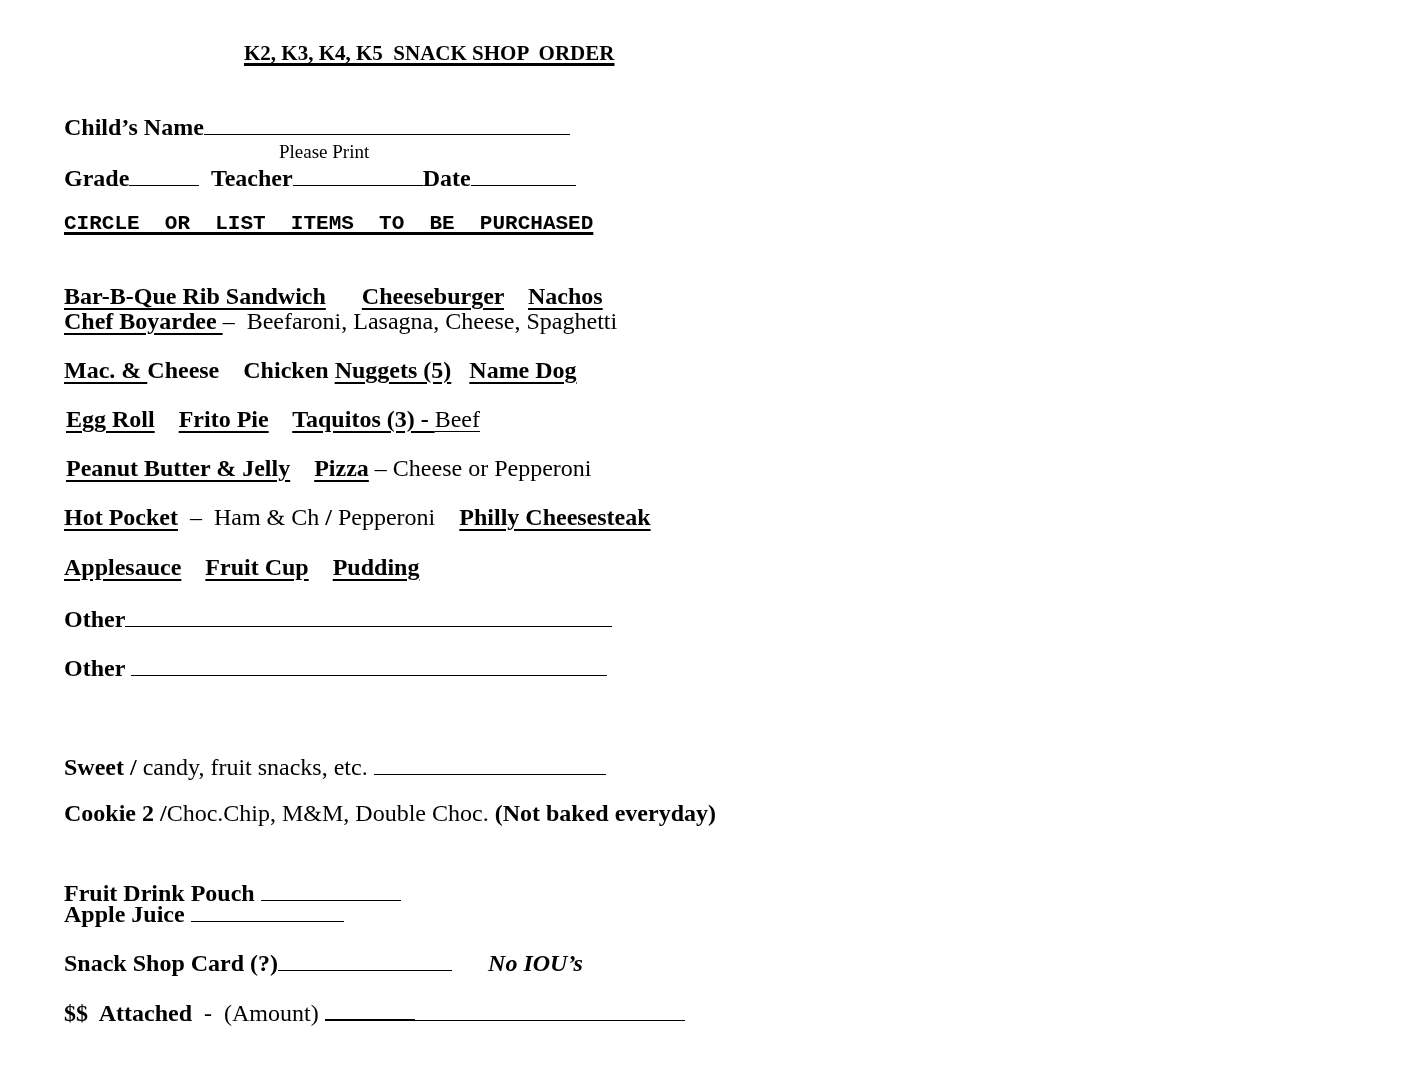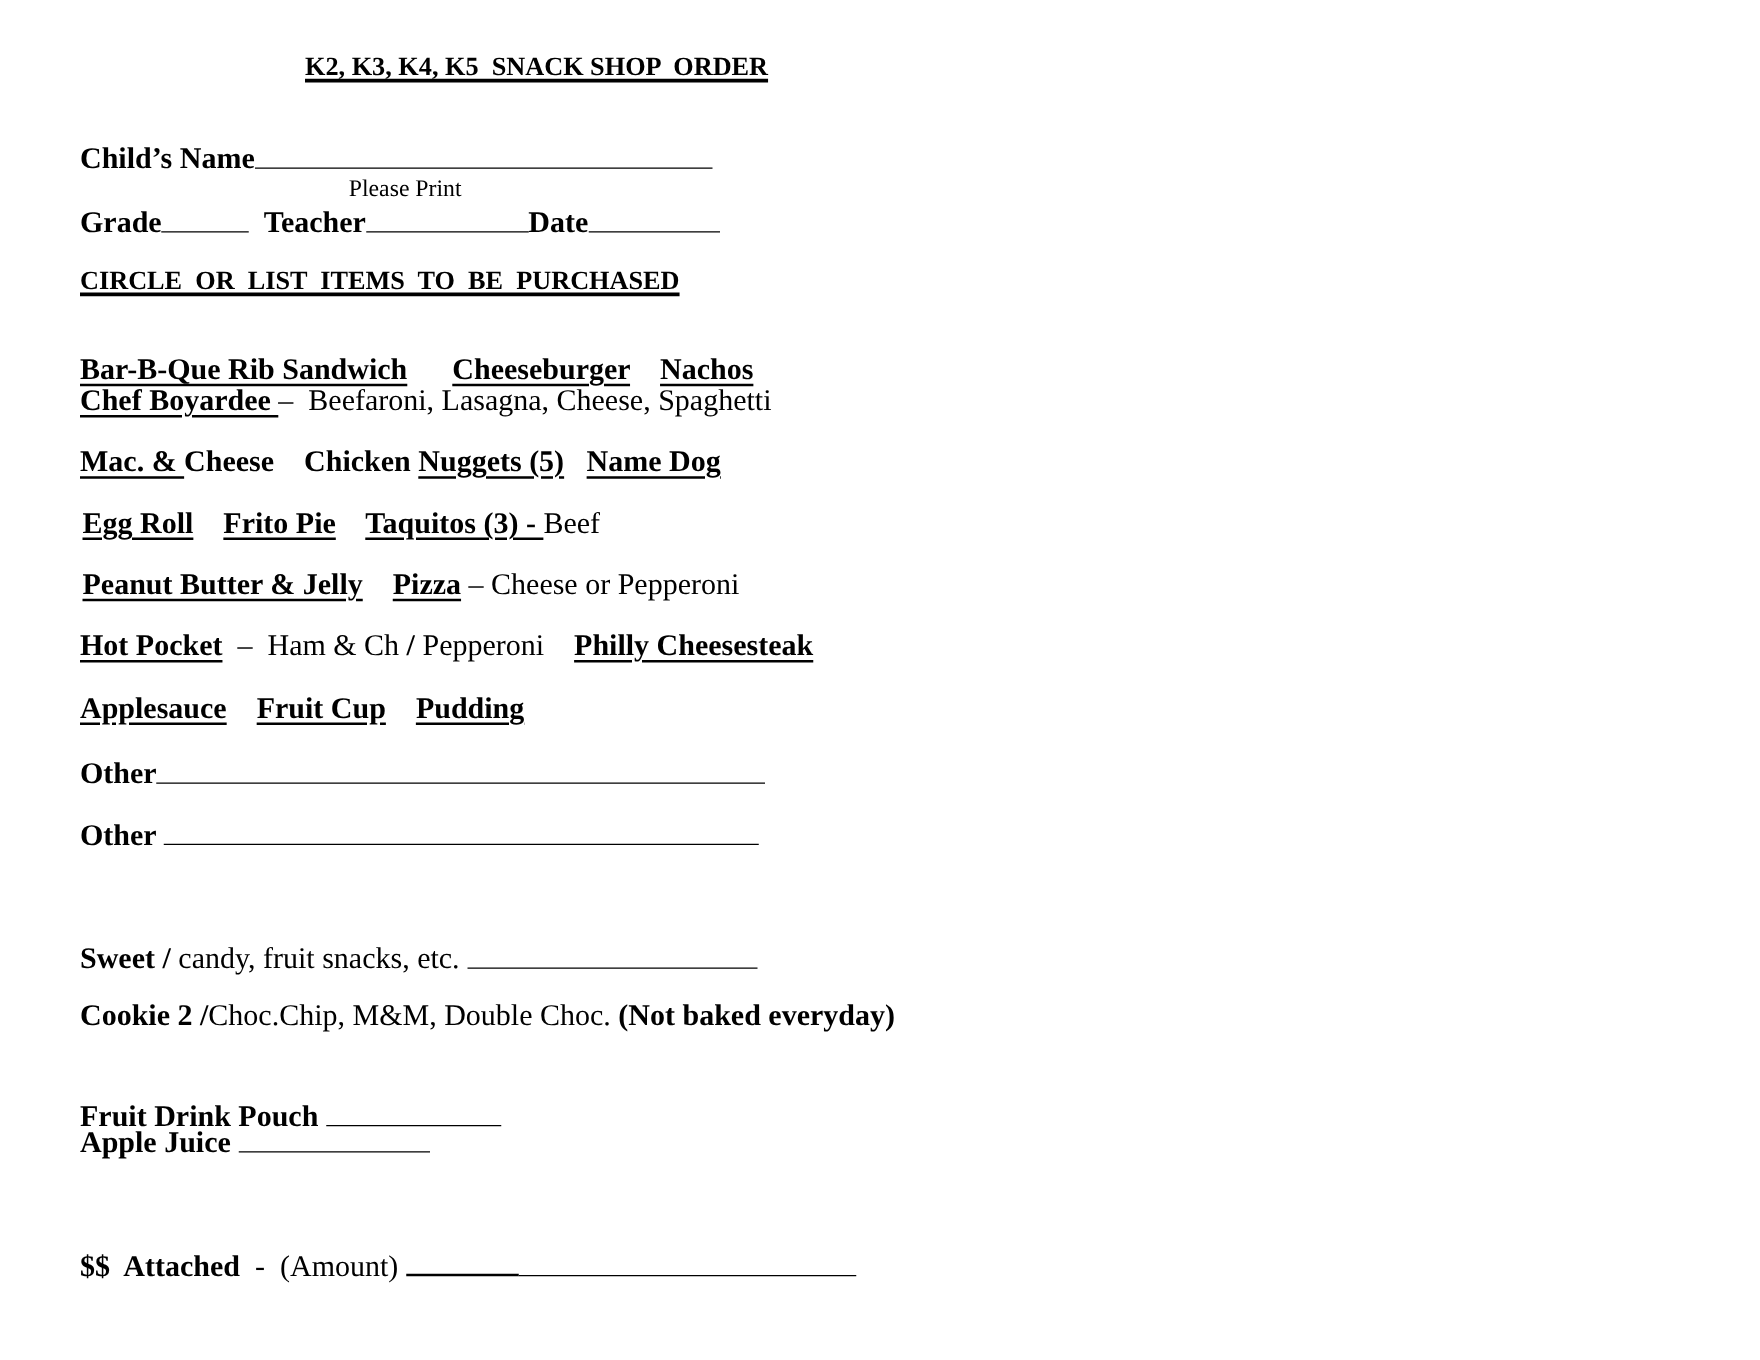--- a/index.html
+++ b/index.html
@@ -59,20 +59,21 @@
   }
   .reg { font-weight: normal; }
   .bi  { font-weight: bold; font-style: italic; }
 
   .ul {
     text-decoration: underline;
     text-decoration-thickness: 2.2px;
     text-underline-offset: 3.5px;
   }
   .ul-thin {
+    text-decoration: underline;
     text-decoration-thickness: 1.2px;
     text-underline-offset: 3.5px;
   }
 
   
   .rule {
     display: inline-block;
     border-bottom: 1.2px solid #000;
     height: 0.82em;
     vertical-align: baseline;
@@ -110,21 +111,21 @@
   <div class="form-column col-left">
 
     <div class="abs form-title" style="top:38px;left:154px;"><span class="u">K2, K3, K4, K5  SNACK SHOP  ORDER</span></div>
 
     <div class="abs line" style="top:114px;"><span>Child’s Name</span><span class="rule" style="width:366px;"></span></div>
 
     <div class="abs please-print" style="top:141px;left:279px;">Please Print</div>
 
     <div class="abs line" style="top:165px;"><span>Grade</span><span class="rule" style="width:70px;"></span><span>  </span><span>Teacher</span><span class="rule" style="width:130px;"></span><span>Date</span><span class="rule" style="width:105px;"></span></div>
 
-    <div class="abs heading-rule" style="top:212px;">CIRCLE  OR  LIST  ITEMS  TO  BE  PURCHASED</div>
+    <div class="abs heading-rule" style="top:212px;font-family:Liberation Mono, monospace;">CIRCLE  OR  LIST  ITEMS  TO  BE  PURCHASED</div>
 
     <div class="abs line" style="top:262px;margin-top:24px;"><span class="ul">Bar-B-Que Rib Sandwich</span><span>      </span><span class="ul">Cheeseburger</span><span>    </span><span class="ul">Nachos</span></div>
 
     <div class="abs line" style="top:311px;"><span class="ul">Chef Boyardee </span><span class="reg">–  </span><span class="reg">Beefaroni, Lasagna, Cheese, Spaghetti</span></div>
 
     <div class="abs line" style="top:360px;"><span class="ul">Mac. &amp; </span><span>Cheese</span><span>    </span><span>Chicken </span><span class="ul">Nuggets (5)</span><span>   </span><span class="ul">Name Dog</span></div>
 
     <div class="abs line" style="top:409px;left:66px;"><span class="ul">Egg Roll</span><span>    </span><span class="ul">Frito Pie</span><span>    </span><span class="ul">Taquitos (3) - </span><span class="reg ul-thin">Beef</span></div>
 
     <div class="abs line" style="top:458px;left:66px;"><span class="ul">Peanut Butter &amp; Jelly</span><span>    </span><span class="ul">Pizza</span><span class="reg"> – Cheese or Pepperoni</span></div>
@@ -139,20 +140,21 @@
 
 
     <div class="abs line" style="top:754px;"><span>Sweet /</span><span class="reg"> candy, fruit snacks, etc. </span><span class="rule" style="width:232px;"></span></div>
 
     <div class="abs line" style="top:803px;"><span>Cookie 2 /</span><span class="reg">Choc.Chip, M&amp;M, Double Choc. </span><span>(Not baked everyday)</span></div>
 
     <div class="abs line" style="top:852px;margin-top:28px;"><span>Fruit Drink Pouch </span><span class="rule" style="width:140px;"></span></div>
 
     <div class="abs line" style="top:901px;"><span>Apple Juice </span><span class="rule" style="width:153px;"></span></div>
 
+    <div class="abs line" style="top:950px;"><span>Snack Shop Card (?)</span><span class="rule" style="width:174px;"></span><span>      </span><span class="bi">No IOU’s</span></div>
 
     <div class="abs line" style="top:999px;"><span>$$  Attached </span><span class="reg"> -  (Amount) </span><span class="rule-thick" style="width:90px;"></span><span class="rule" style="width:270px;"></span></div>
 
   </div>
 
   <div class="form-column col-right">
 
     
 
     

